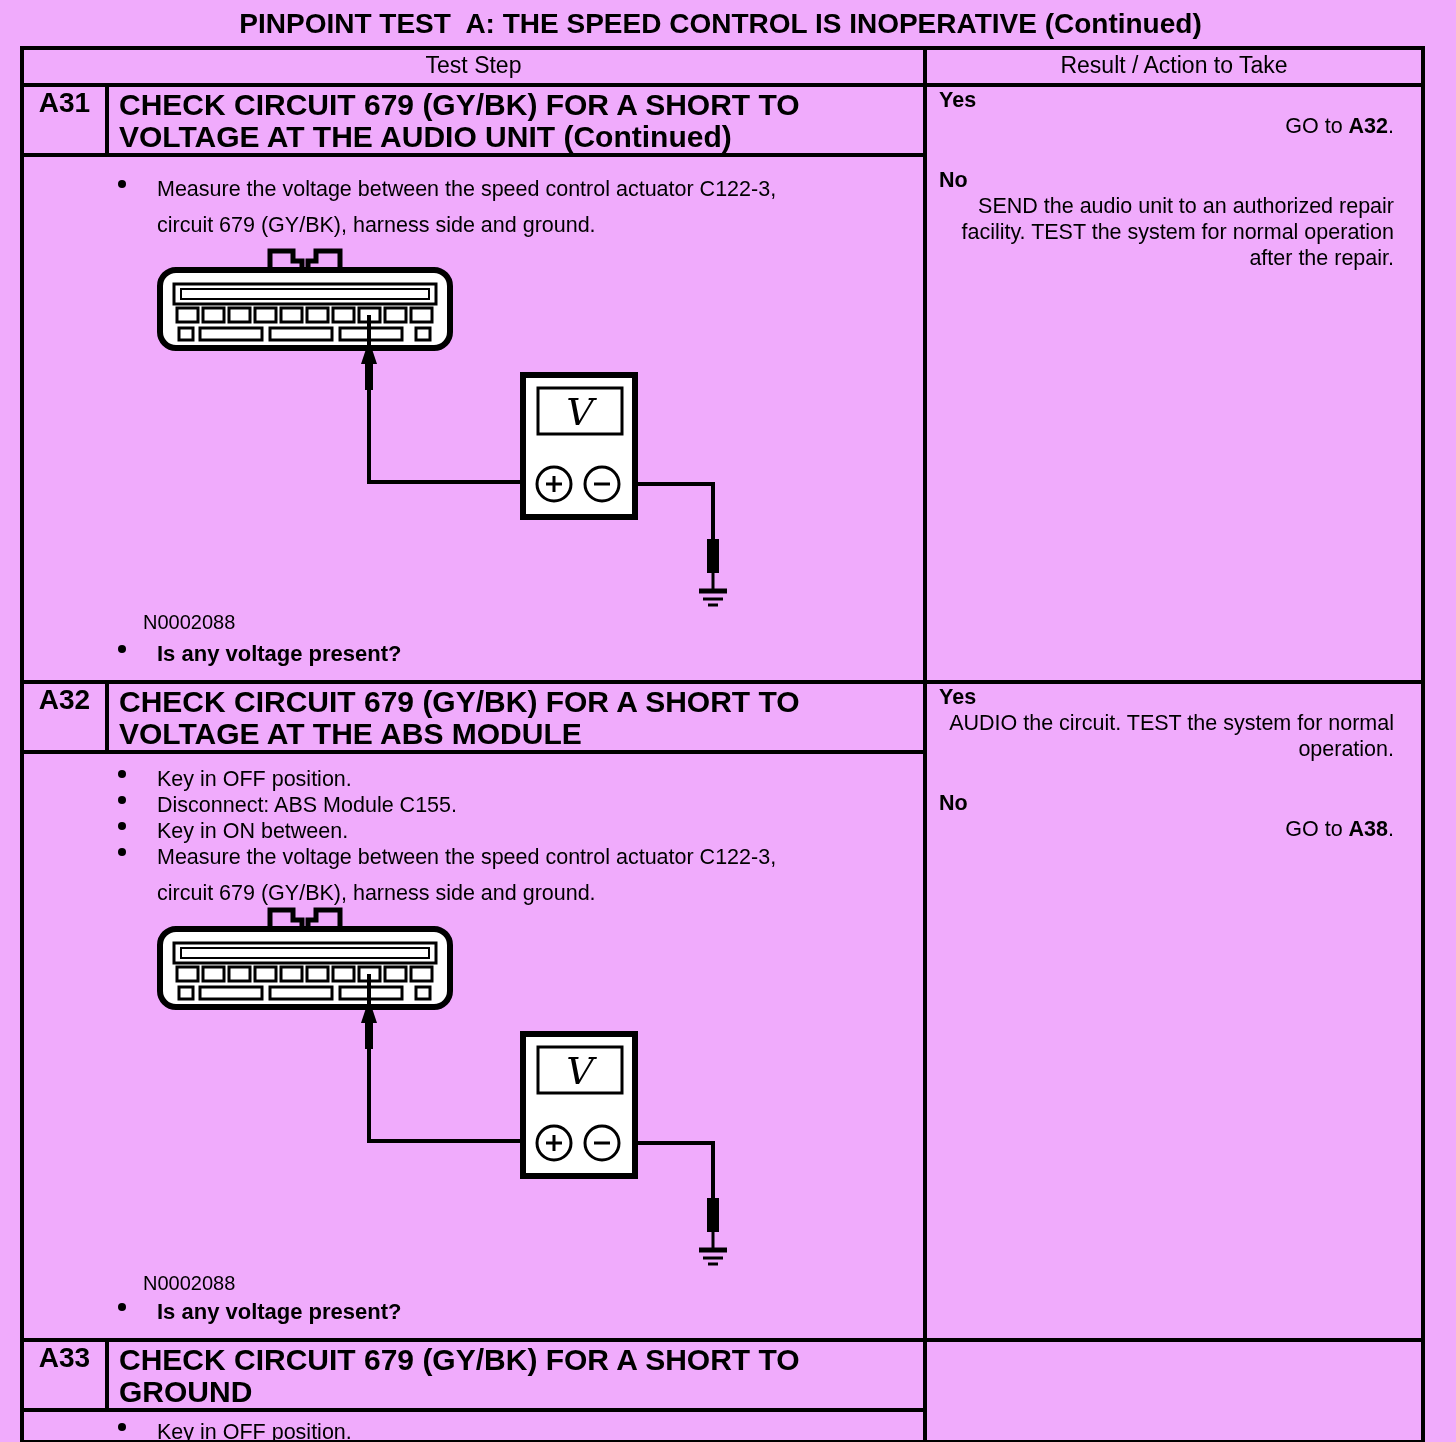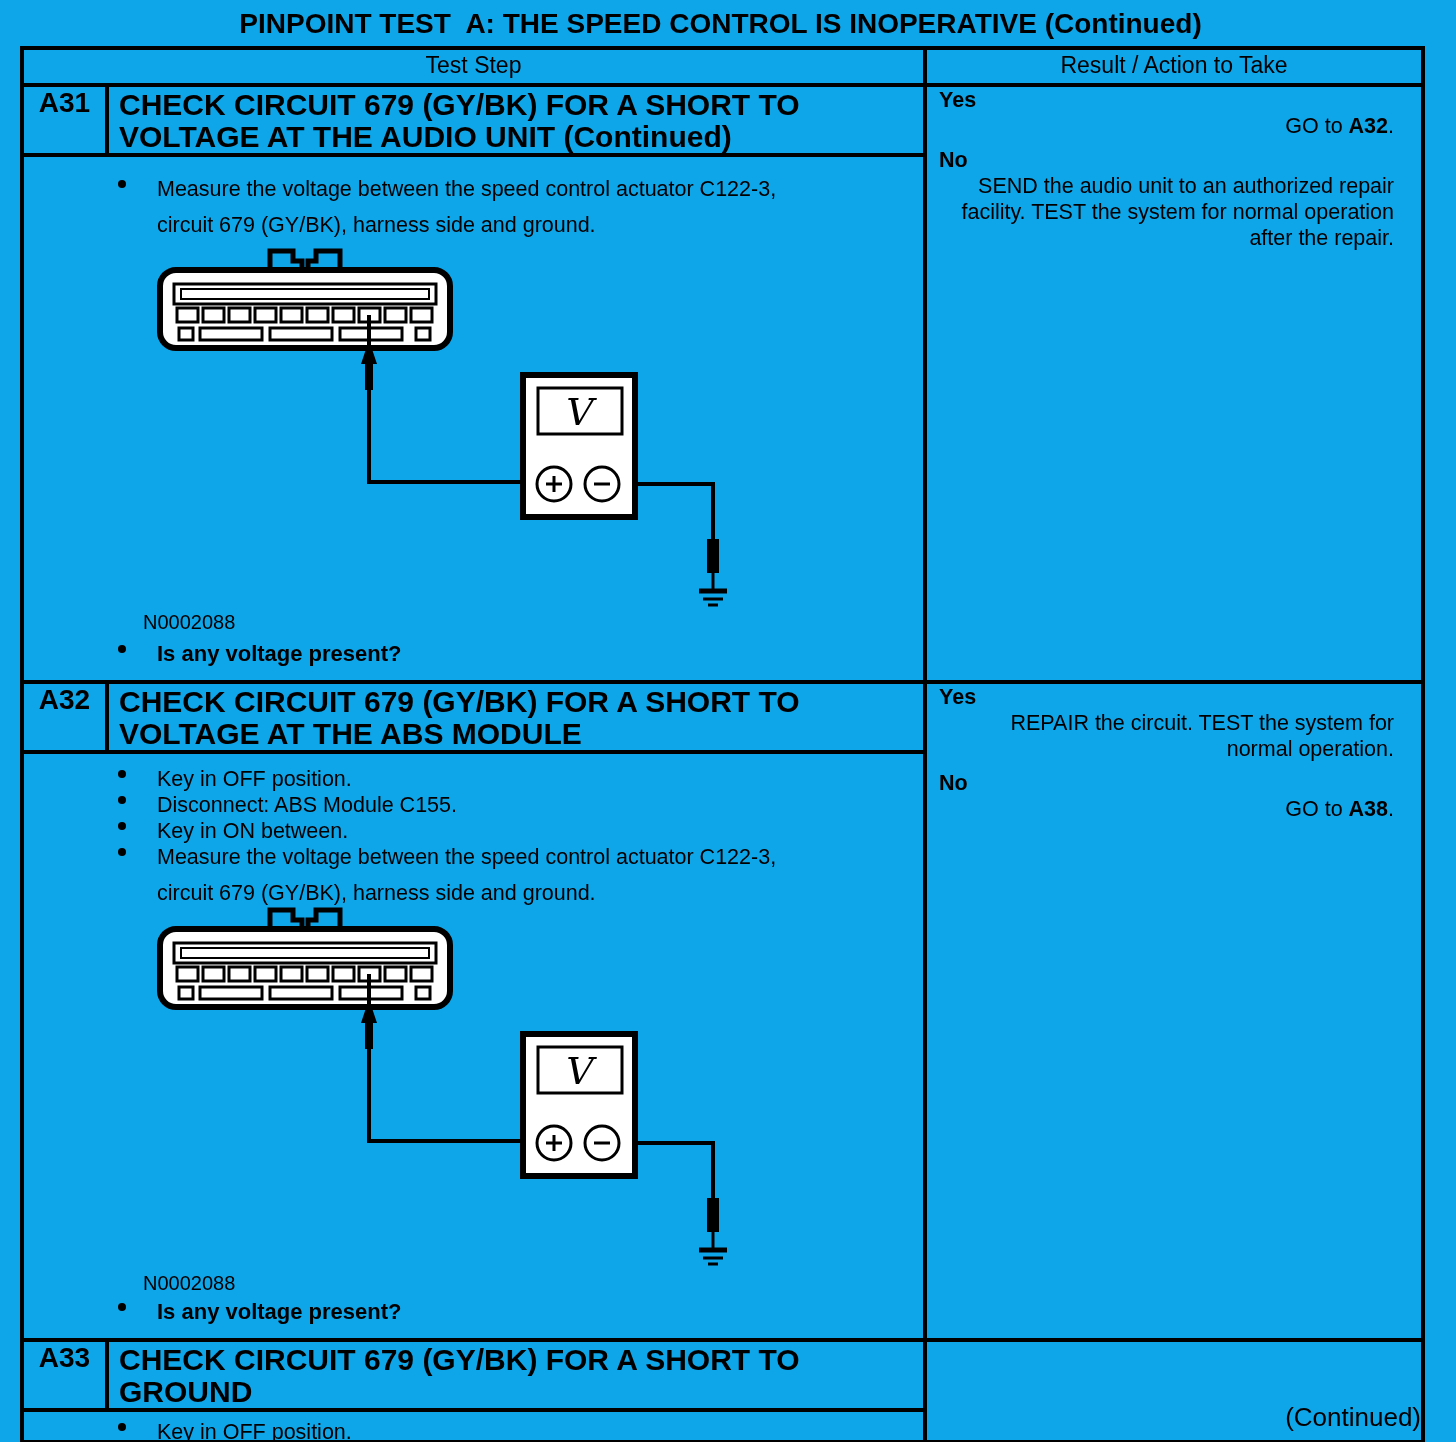--- a/index.html
+++ b/index.html
@@ -1,19 +1,19 @@
 <!DOCTYPE html>
 <html><head>
 <meta charset="utf-8">
 <style>
   * { margin:0; padding:0; box-sizing:border-box; }
   html, body { background:#ffffff; }
   .page {
     position:relative; width:1456px; height:1442px;
-    background:#0ea5e9; color:#000;
+    background:#f0abfc; color:#000;
     font-family:"Liberation Sans", sans-serif;
     overflow:hidden;
   }
   .doc-title {
     position:absolute; left:20px; top:8px; width:1401px;
     text-align:center; font-size:28px; font-weight:bold; white-space:pre;
   }
   table.pp {
     position:absolute; left:20px; top:46px; width:1401px;
     border-collapse:collapse; table-layout:fixed;
@@ -26,21 +26,21 @@
   td.body-cell { padding:0; }
   .body-inner { position:relative; width:895px; }
   .bullet { position:absolute; left:94px; font-size:21.5px; line-height:36px; }
   .dot { position:absolute; left:0; top:9px; width:8px; height:8px; background:#000; border-radius:50%; }
   .bullet-text { display:block; margin-left:39px; max-width:640px; }
   .bullet.q { bottom:8px;margin-top:24px; }
   .bullet.q .bullet-text { font-weight:bold; font-size:22px; }
   .fig-label { position:absolute; left:119px; font-size:20px; }
   .diagram { position:absolute; left:126px; }
   td.result-cell { vertical-align:bottom; padding:0 2px 8px 12px; font-size:21.5px; line-height:26px; }
-  .res-block + .res-block { margin-top:8px; }
+  .res-block + .res-block { margin-top:28px; }
   .res-label { font-weight:bold; }
   .res-text { width:455px;text-align:right; }
   .res-text .strong { font-weight:bold; }
   .continued { position:absolute; top:1402px; left:20px; width:1401px; text-align:right; font-size:26px; }
 </style>
 </head>
 <body>
 
 <div class="page">
 
@@ -145,21 +145,21 @@
     </tr>
 
     <tr style="height:58px">
       <td class="id-cell">A32</td>
       <td class="title-cell">
         <div class="title-text">CHECK CIRCUIT 679 (GY/BK) FOR A SHORT TO VOLTAGE AT THE ABS MODULE</div>
       </td>
       <td class="result-cell" rowspan="2">
         <div class="res-block">
           <div class="res-label">Yes</div>
-          <div class="res-text">REPAIR the circuit. TEST the system for normal operation.</div>
+          <div class="res-text">AUDIO the circuit. TEST the system for normal operation.</div>
         </div>
         <div class="res-block">
           <div class="res-label">No</div>
           <div class="res-text"><span>GO to </span><span class="strong">A38</span><span>.</span></div>
         </div>
       </td>
     </tr>
     <tr>
       <td colspan="2" class="body-cell">
         <div class="body-inner" style="height:584px">
@@ -207,15 +207,14 @@
           <div class="bullet" style="top:2px">
             <span class="dot"></span>
             <span class="bullet-text">Key in OFF position.</span>
           </div>
         </div>
       </td>
     </tr>
   </tbody>
     </table>
 
-  <div class="continued">(Continued)</div>
 
 </div>
 
 </body></html>

